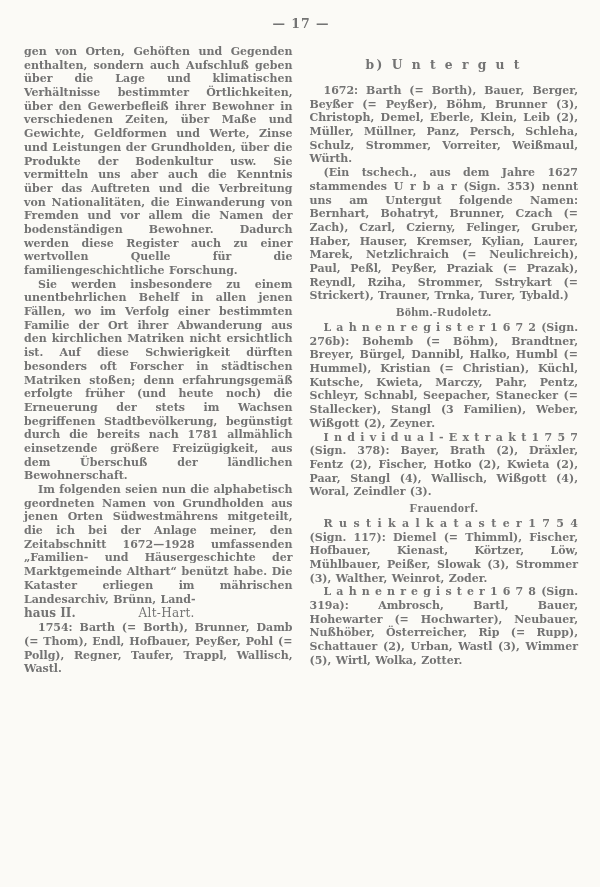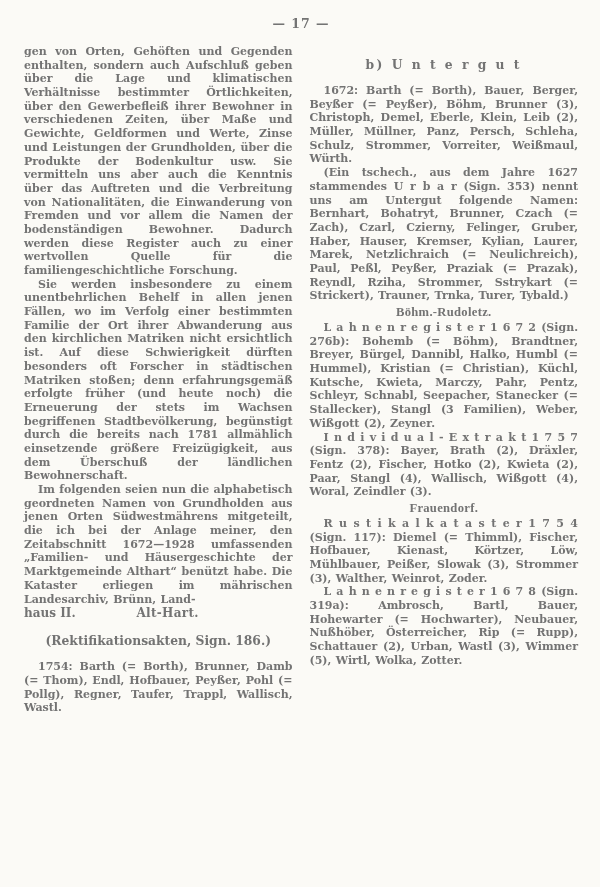--- a/index.html
+++ b/index.html
@@ -60,21 +60,21 @@
     position: relative;
     font-size: 12px;
     line-height: 1.245;
     font-weight: bold;
   }
   .mixed-row .left-part { display: inline-block; }
   .mixed-row .inline-heading {
     position: absolute;
     left: 50%;
     transform: translateX(-35%);
-    font-weight: bold;
+    font-weight: normal;
     letter-spacing: 0.3px;
     text-align: right;
   }
 </style>
 </head>
 <body>
 
 <div class="page">
 
   <div class="page-number">— 17 —</div>
@@ -82,21 +82,20 @@
   <div class="columns">
 
     <div class="col">
       <p class="body-text">gen von Orten, Gehöften und Gegenden enthalten, sondern auch Aufschluß geben über die Lage und klimatischen Verhältnisse bestimmter Örtlichkeiten, über den Gewerbefleiß ihrer Bewohner in verschiedenen Zeiten, über Maße und Gewichte, Geldformen und Werte, Zinse und Leistungen der Grundholden, über die Produkte der Bodenkultur usw. Sie vermitteln uns aber auch die Kenntnis über das Auftreten und die Verbreitung von Nationalitäten, die Einwanderung von Fremden und vor allem die Namen der bodenständigen Bewohner. Dadurch werden diese Register auch zu einer wertvollen Quelle für die familiengeschichtliche Forschung.</p>
       <p class="body-text indent">Sie werden insbesondere zu einem unentbehrlichen Behelf in allen jenen Fällen, wo im Verfolg einer bestimmten Familie der Ort ihrer Abwanderung aus den kirchlichen Matriken nicht ersichtlich ist. Auf diese Schwierigkeit dürften besonders oft Forscher in städtischen Matriken stoßen; denn erfahrungsgemäß erfolgte früher (und heute noch) die Erneuerung der stets im Wachsen begriffenen Stadtbevölkerung, begünstigt durch die bereits nach 1781 allmählich einsetzende größere Freizügigkeit, aus dem Überschuß der ländlichen Bewohnerschaft.</p>
       <p class="body-text indent">Im folgenden seien nun die alphabetisch geordneten Namen von Grundholden aus jenen Orten Südwestmährens mitgeteilt, die ich bei der Anlage meiner, den Zeitabschnitt 1672—1928 umfassenden „Familien- und Häusergeschichte der Marktgemeinde Althart“ benützt habe. Die Kataster erliegen im mährischen Landesarchiv, Brünn, Land-</p>
       <div class="mixed-row">
         <span class="left-part">haus II.</span>
         <span class="inline-heading">Alt-Hart.</span>
       </div>
-      <p class="center-line">(Rektifikationsakten, Sign. 186.)</p>
       <p class="body-text indent">1754: Barth (= Borth), Brunner, Damb (= Thom), Endl, Hofbauer, Peyßer, Pohl (= Pollg), Regner, Taufer, Trappl, Wallisch, Wastl.</p>
 
     </div>
 
     <div class="col">
       <p class="center-line spaced">b) U n t e r g u t</p>
       <p class="body-text indent">1672: Barth (= Borth), Bauer, Berger, Beyßer (= Peyßer), Böhm, Brunner (3), Christoph, Demel, Eberle, Klein, Leib (2), Müller, Müllner, Panz, Persch, Schleha, Schulz, Strommer, Vorreiter, Weißmaul, Würth.</p>
       <p class="body-text indent">(Ein tschech., aus dem Jahre 1627 stammendes U r b a r (Sign. 353) nennt uns am Untergut folgende Namen: Bernhart, Bohatryt, Brunner, Czach (= Zach), Czarl, Czierny, Felinger, Gruber, Haber, Hauser, Kremser, Kylian, Laurer, Marek, Netzlichraich (= Neulichreich), Paul, Peßl, Peyßer, Praziak (= Prazak), Reyndl, Rziha, Strommer, Sstrykart (= Strickert), Trauner, Trnka, Turer, Tybald.)</p>
       <p class="heading">Böhm.-Rudoletz.</p>
       <p class="body-text indent">L a h n e n r e g i s t e r  1 6 7 2 (Sign. 276b): Bohemb (= Böhm), Brandtner, Breyer, Bürgel, Dannibl, Halko, Humbl (= Hummel), Kristian (= Christian), Küchl, Kutsche, Kwieta, Marczy, Pahr, Pentz, Schleyr, Schnabl, Seepacher, Stanecker (= Stallecker), Stangl (3 Familien), Weber, Wißgott (2), Zeyner.</p>

